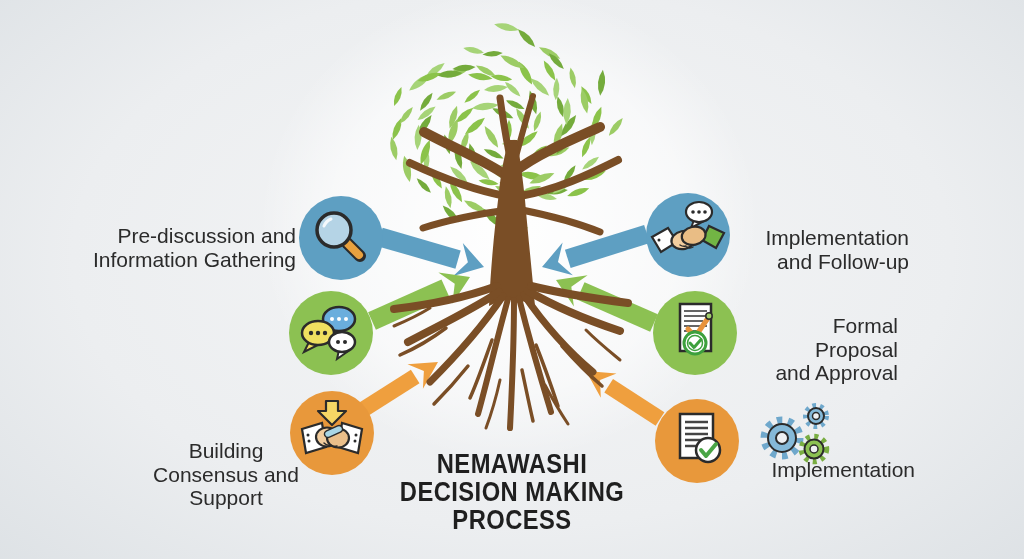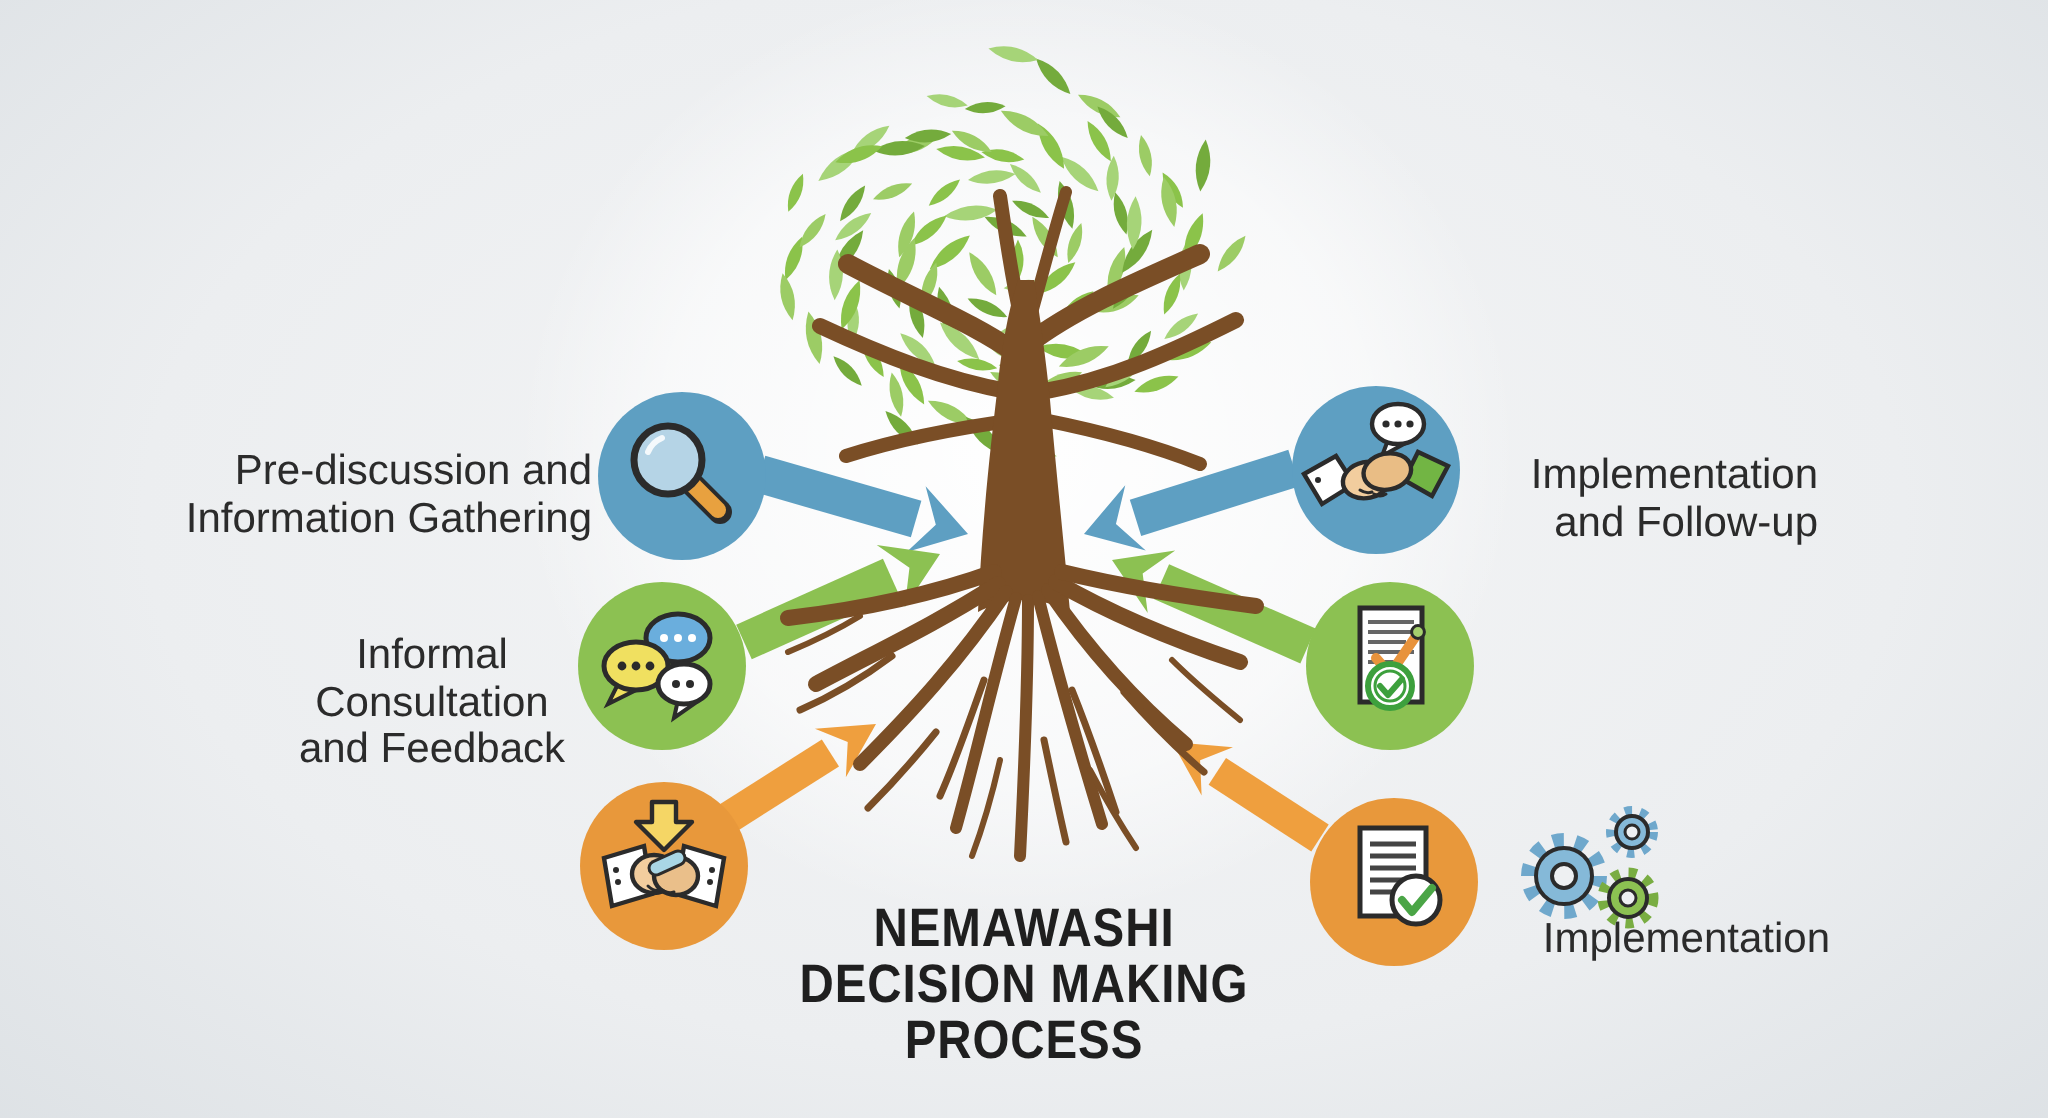--- a/index.html
+++ b/index.html
@@ -209,41 +209,41 @@
 Information Gathering</div>
   <div class="circle c-blue" style="left:299px;top:196px;">
     <svg width="84" height="84" viewBox="0 0 84 84">
       <line x1="48" y1="47" x2="61" y2="60" stroke="#2b2b2b" stroke-width="12" stroke-linecap="round"></line>
       <line x1="48" y1="47" x2="60" y2="59" stroke="#e8a13f" stroke-width="8" stroke-linecap="round"></line>
       <circle cx="35" cy="34" r="17" fill="#b5d4e6" stroke="#2b2b2b" stroke-width="3.5"></circle>
       <path d="M25,30 a13,13 0 0 1 7,-7" fill="none" stroke="#ffffff" stroke-width="3" stroke-linecap="round" opacity="0.85"></path>
     </svg>
   </div>
 
-  <div class="label ta-c" style="left:118px;top:316px;width:196px;">Informal
-Consultation
-and Feedback</div>
   <div class="circle c-green" style="left:289px;top:291px;">
     <svg width="84" height="84" viewBox="0 0 84 84">
       <ellipse cx="50" cy="28" rx="16" ry="12" fill="#6aaedd" stroke="#2b2b2b" stroke-width="2.5"></ellipse>
       <circle cx="43" cy="28" r="2" fill="#fff"></circle>
         <circle cx="50" cy="28" r="2" fill="#fff"></circle>
         <circle cx="57" cy="28" r="2" fill="#fff"></circle>
       <path d="M20,51 L15,61 L29,54 Z" fill="#f0e060" stroke="#2b2b2b" stroke-width="2"></path>
       <ellipse cx="29" cy="42" rx="16" ry="12" fill="#f0e060" stroke="#2b2b2b" stroke-width="2.5"></ellipse>
       <circle cx="22" cy="42" r="2.2" fill="#2b2b2b"></circle>
         <circle cx="29" cy="42" r="2.2" fill="#2b2b2b"></circle>
         <circle cx="36" cy="42" r="2.2" fill="#2b2b2b"></circle>
       <path d="M50,59 L48,68 L58,61 Z" fill="#ffffff" stroke="#2b2b2b" stroke-width="2"></path>
       <ellipse cx="53" cy="51" rx="13" ry="10" fill="#ffffff" stroke="#2b2b2b" stroke-width="2.5"></ellipse>
       <circle cx="49" cy="51" r="2" fill="#2b2b2b"></circle>
         <circle cx="56" cy="51" r="2" fill="#2b2b2b"></circle>
     </svg>
   </div>
 
+  <div class="label ta-c" style="left:128px;top:439px;width:196px;">Building
+Consensus and
+Support</div>
   <div class="circle c-orange" style="left:290px;top:391px;">
     <svg width="84" height="84" viewBox="0 0 84 84">
       <path d="M36,10 h12 v10 h8 l-14,14 -14,-14 h8 z" fill="#f5d665" stroke="#2b2b2b" stroke-width="2.2" stroke-linejoin="round"></path>
       <path d="M12,38 L32,32 L36,56 L16,62 Z" fill="#ffffff" stroke="#2b2b2b" stroke-width="2.2"></path>
       <path d="M72,38 L52,32 L48,56 L68,62 Z" fill="#ffffff" stroke="#2b2b2b" stroke-width="2.2"></path>
       <circle cx="18" cy="44" r="1.5" fill="#2b2b2b"></circle>
         <circle cx="19" cy="50" r="1.5" fill="#2b2b2b"></circle>
       <circle cx="66" cy="44" r="1.5" fill="#2b2b2b"></circle>
         <circle cx="65" cy="50" r="1.5" fill="#2b2b2b"></circle>
       <ellipse cx="37" cy="46" rx="11" ry="9.5" fill="#f2cd9e" stroke="#2b2b2b" stroke-width="2.2"></ellipse>
@@ -267,20 +267,23 @@
       <path d="M78,40 L63,33 L56,47 L70,55 Z" fill="#72b544" stroke="#2b2b2b" stroke-width="2.2"></path>
       <circle cx="13" cy="47" r="1.5" fill="#2b2b2b"></circle>
       <g transform="rotate(-12 42 45)">
         <ellipse cx="37" cy="46" rx="12" ry="9" fill="#f2cd9e" stroke="#2b2b2b" stroke-width="2.2"></ellipse>
         <ellipse cx="48" cy="44" rx="12" ry="9" fill="#e9bd85" stroke="#2b2b2b" stroke-width="2.2"></ellipse>
       </g>
       <path d="M34,52 q3,2 6,1 M41,54 q3,2 6,0" stroke="#2b2b2b" stroke-width="1.5" fill="none" stroke-linecap="round"></path>
     </svg>
   </div>
 
+  <div class="label ta-l" style="left:748px;top:314px;width:150px;">Formal
+Proposal
+and Approval</div>
   <div class="circle c-green" style="left:653px;top:291px;">
     <svg width="84" height="84" viewBox="0 0 84 84">
       <rect x="27" y="13" width="31" height="47" fill="#ffffff" stroke="#2b2b2b" stroke-width="2.5"></rect>
       <g stroke="#666666" stroke-width="2">
         <line x1="31" y1="20" x2="54" y2="20"></line>
           <line x1="31" y1="25" x2="54" y2="25"></line>
         <line x1="31" y1="30" x2="50" y2="30"></line>
           <line x1="31" y1="35" x2="54" y2="35"></line>
         <line x1="31" y1="40" x2="47" y2="40"></line>
       </g>

